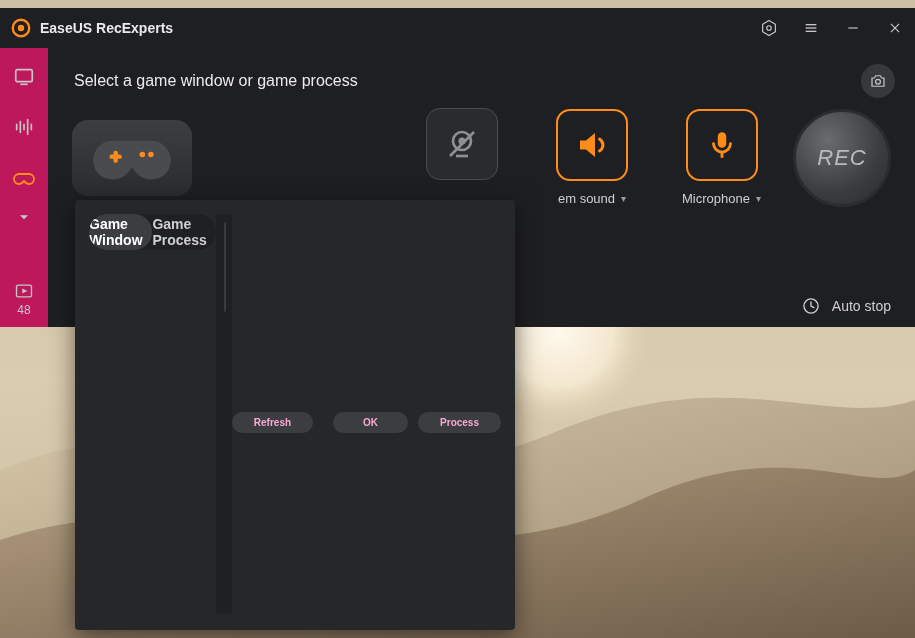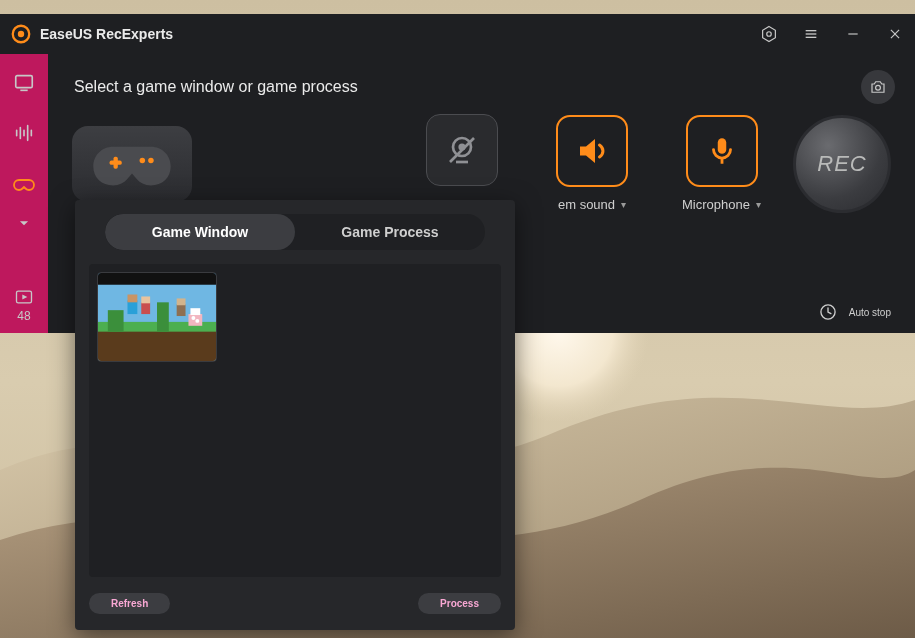--- a/index.html
+++ b/index.html
@@ -3,21 +3,21 @@
 <meta charset="utf-8">
 <style>
   * { box-sizing: border-box; margin: 0; padding: 0; font-family: "Segoe UI", Arial, sans-serif; }
   html, body { width: 915px; height: 638px; overflow: hidden; }
   body {
     background: linear-gradient(to bottom, #c8b89b 0%, #d8c9a8 30%, #b8a88a 50%, #8a7860 70%, #5d4e3e 100%);
     position: relative;
   }
   
   .app {
-    position: absolute; top: 14px; left: 0; width: 915px; height: 319px;
+    position: absolute; top: 8px; left: 0; width: 915px; height: 319px;
     background: #1e1f22; color: #e0e0e0;
     display: flex; flex-direction: column;
   }
   .titlebar {
     height: 40px; display: flex; align-items: center; padding: 0 10px;
     background: #1e1f22;
   }
   .titlebar .logo {
     width: 22px; height: 22px; margin-right: 8px;
     display:flex; align-items:center; justify-content:center;
@@ -73,31 +73,31 @@
     background: radial-gradient(circle at 35% 30%, #6a6b6f, #3b3c40 60%, #2b2c30);
     border: 3px solid #2b2c30;
     display:flex; align-items:center; justify-content:center;
     font-style:italic; font-weight:400; font-size:22px; letter-spacing:1px;
     color:#b9bab9; cursor:pointer;
     margin-left:18px;
   }
 
   .footer-row {
     position:absolute; bottom:10px; right:24px; display:flex; gap:40px;
-    color:#cfcfcf; font-size:10px;
+    color:#cfcfcf; font-size:14px;
   }
   .footer-item { display:flex; align-items:center; gap:10px; cursor:pointer;}
   .footer-icon { width:22px; height:22px; display:flex; align-items:center; justify-content:center; color:#cfcfcf;}
 
   
   .popup {
     position:absolute; left:75px; top:200px; width:440px; height:430px;
     background:#26272a; border-radius:4px;
     box-shadow: 0 6px 24px rgba(0,0,0,0.5);
-    display:flex; flex-direction:column;
+    display:flex; 
     padding: 14px 14px 16px 14px;
   }
   .tabs {
     display:flex; background:#1f2023; border-radius:20px; overflow:hidden; height:36px;
     width: 380px; margin: 0 auto 14px auto;
   }
   .tab {
     flex:1; display:flex; align-items:center; justify-content:center;
     font-size:14px; font-weight:600; color:#cfcfcf; cursor:pointer;
   }
@@ -343,17 +343,20 @@
           <circle cx="101" cy="49" r="2" fill="#fff"></circle>
       </svg>
     </div>
   </div>
 
   <div class="popup-actions">
     <button class="btn">
       <span>Refresh</span>
     </button>
     <div class="spacer"></div>
+    <button class="btn" style="padding:0 30px">
+      <span>OK</span>
+    </button>
     <button class="btn">
       <span>Process</span>
     </button>
   </div>
 </div>
 
 </body></html>

